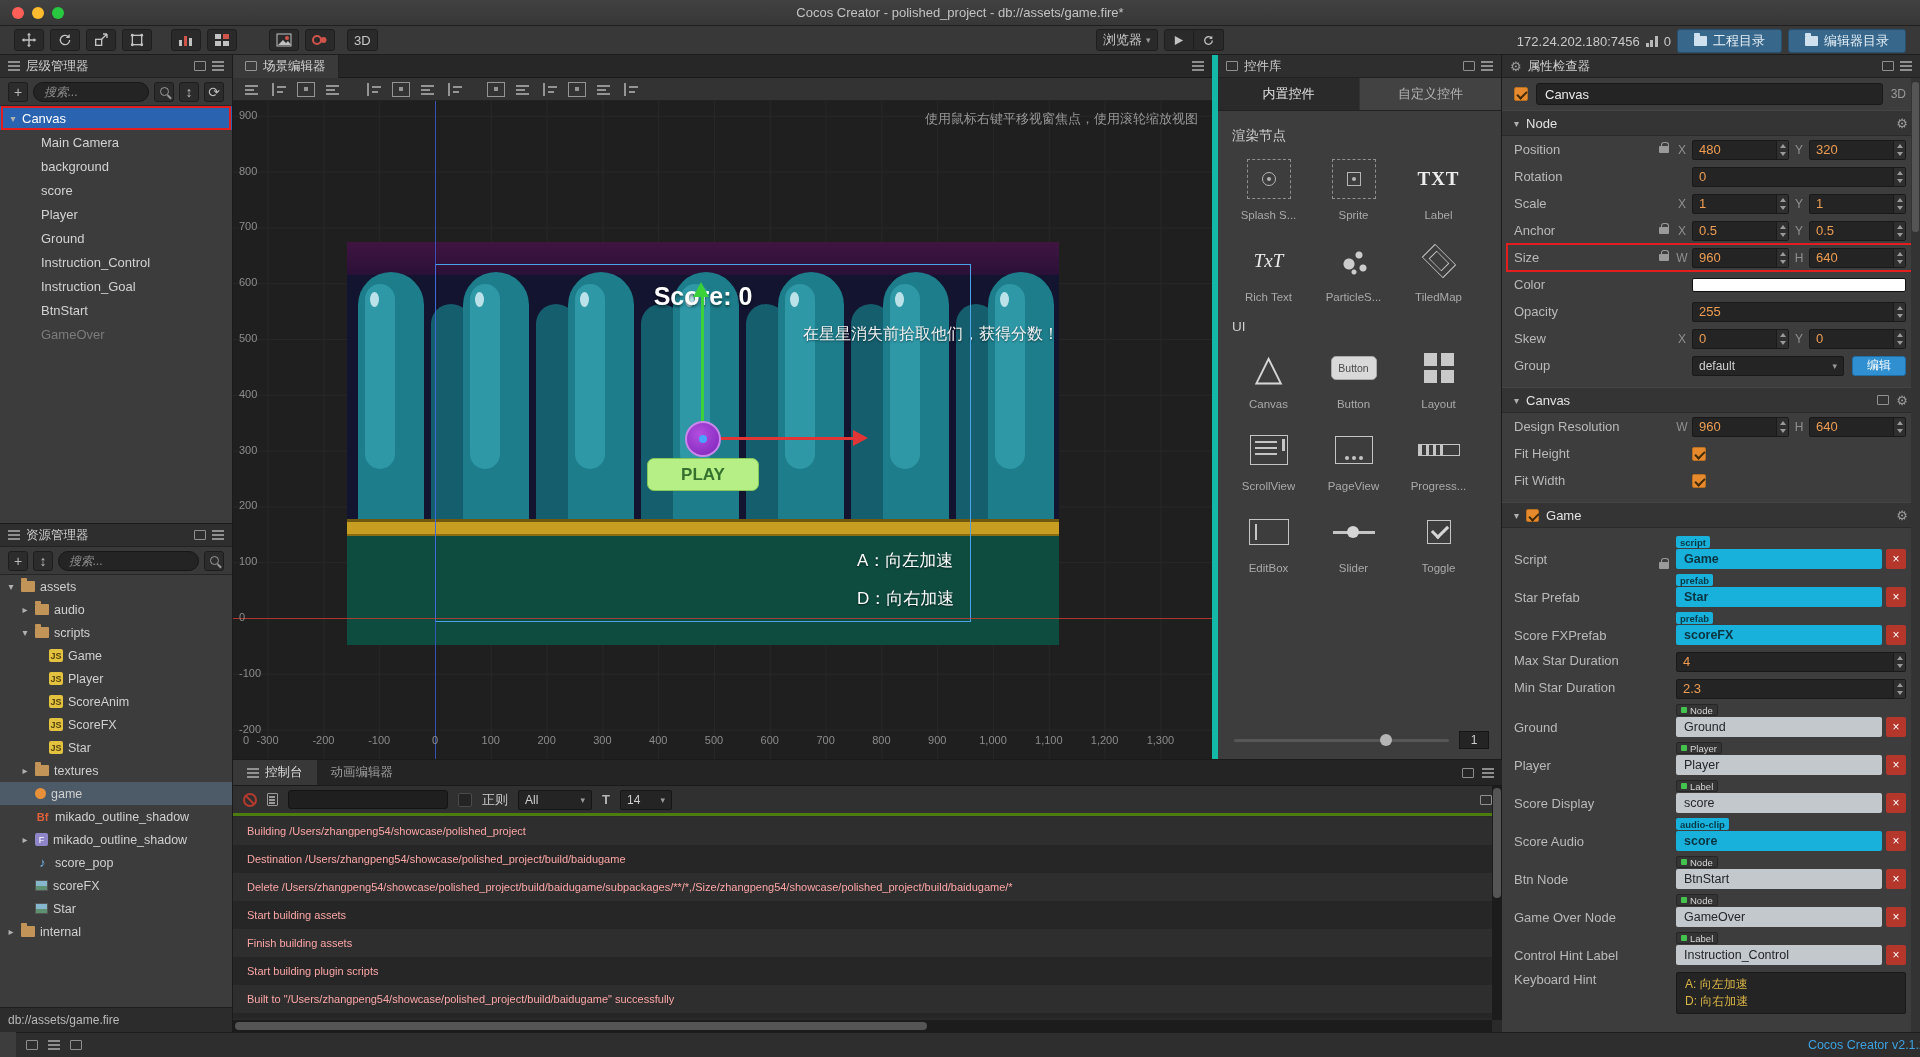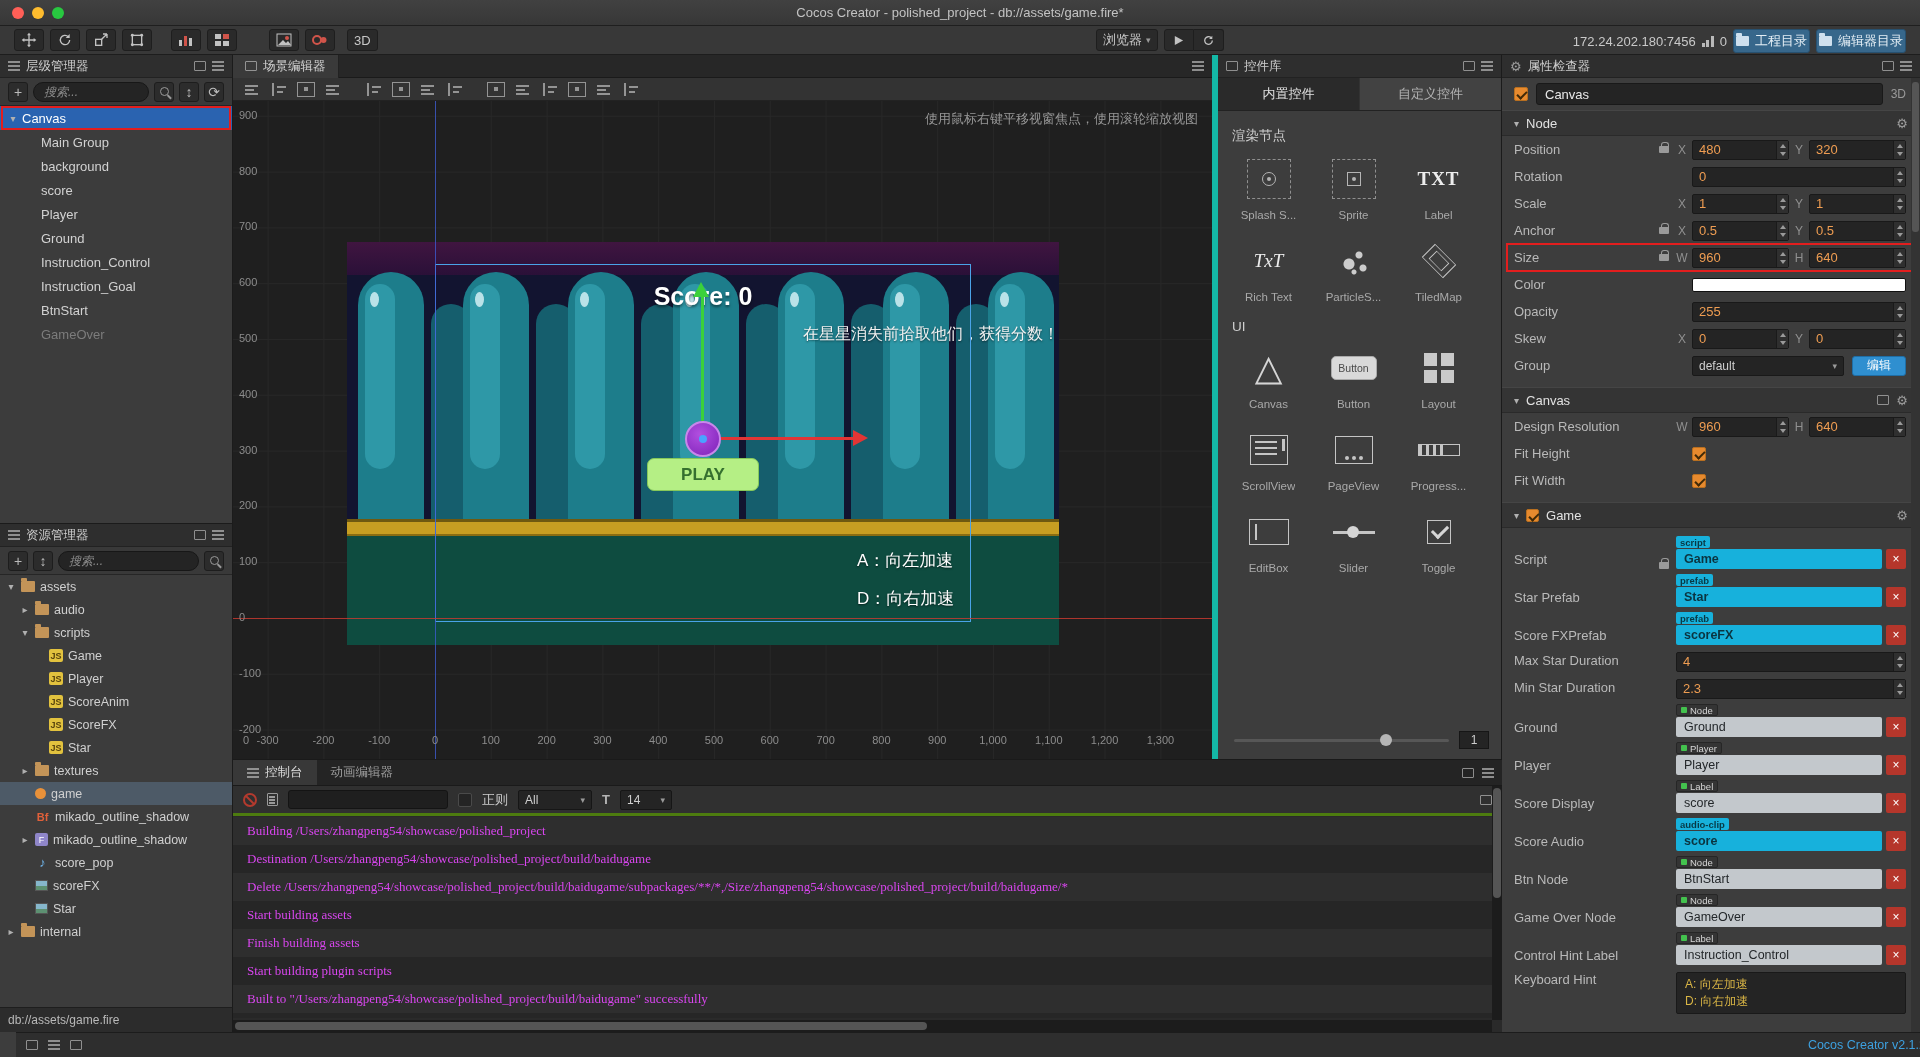--- a/index.html
+++ b/index.html
@@ -19,21 +19,21 @@
   .tbtn{height:22px;min-width:30px;background:#2a2a2a;border:1px solid #1e1e1e;border-radius:3px;display:flex;align-items:center;justify-content:center;padding:0 6px;color:#c8c8c8;gap:4px}
   .tgroup{position:absolute;top:3px;display:flex;gap:6px;align-items:center}
   .tbtn svg{display:block}
   .ddcaret{font-size:9px;color:#9a9a9a}
   .pgroup{display:flex}
   .pgroup .tbtn:first-child{border-radius:3px 0 0 3px}
   .pgroup .tbtn:last-child{border-radius:0 3px 3px 0;border-left:none}
   .addr{font-size:13px;color:#c9c9c9;display:flex;align-items:center;gap:6px}
   .sig{display:flex;align-items:flex-end;gap:1.5px;height:11px}
   .sig i{width:3px;background:#b9b9b9;display:block}
-  .dirbtn{height:24px;background:#37678b;border:1px solid #27506f;border-radius:3px;color:#e4eef5;display:flex;align-items:center;gap:6px;padding:0 2px;font-size:13px}
+  .dirbtn{height:24px;background:#37678b;border:1px solid #27506f;border-radius:3px;color:#e4eef5;display:flex;align-items:center;gap:6px;padding:0 16px;font-size:13px}
   .folderic{width:13px;height:10px;background:#cfe0ee;border-radius:1px;position:relative;display:block}
   .folderic::before{content:"";position:absolute;top:-3px;left:0;width:6px;height:3px;background:#cfe0ee;border-radius:1px 1px 0 0}
 
   
   .phead{height:23px;background:#2e2e2e;border-bottom:1px solid #222;display:flex;align-items:center;padding:0 8px;gap:6px;font-size:12.5px;color:#cfcfcf}
   .hic{width:12px;height:10px;opacity:.7;display:block;background:linear-gradient(#b9b9b9,#b9b9b9) 0 0/12px 2px no-repeat,linear-gradient(#b9b9b9,#b9b9b9) 0 4px/12px 2px no-repeat,linear-gradient(#b9b9b9,#b9b9b9) 0 8px/12px 2px no-repeat}
   .hic.sq{background:none;border:1px solid #b9b9b9;border-radius:1px}
   .sbtn{width:20px;height:20px;background:#2c2c2c;border:1px solid #1d1d1d;border-radius:3px;color:#bbb;display:flex;align-items:center;justify-content:center;font-size:14px;flex:none}
   .search{flex:1;height:20px;background:#242424;border:1px solid #171717;border-radius:10px;color:#ccc;font-style:italic;font-size:12px;padding:0 10px;outline:none;min-width:0}
   .search::placeholder{color:#8b8b8b}
@@ -153,21 +153,21 @@
   .noicon::after{content:"";position:absolute;left:-1px;top:4px;width:12px;height:2px;background:#b33a2e;transform:rotate(45deg)}
   .docic{width:11px;height:13px;border:1.5px solid #9a9a9a;border-radius:1px;position:relative;flex:none}
   .docic::after{content:"";position:absolute;left:1px;top:2px;width:6px;height:1.5px;background:#9a9a9a;box-shadow:0 3px 0 #9a9a9a,0 6px 0 #9a9a9a}
   .cinput{width:160px;height:19px;background:#1f1f1f;border:1px solid #141414;border-radius:3px;color:#ccc;font-size:12px;padding:0 6px;outline:none}
   .cb{width:14px;height:14px;background:#242424;border:1px solid #4a4a4a;border-radius:2px;position:relative;flex:none}
   .cb.on{background:#e78a2e;border-color:#b86f20}
   .cb.on::after{content:"";position:absolute;left:2px;top:3px;width:8px;height:4px;border-left:2px solid #402a08;border-bottom:2px solid #402a08;transform:rotate(-45deg)}
   .sel{width:74px;height:20px;background:#242424;border:1px solid #161616;border-radius:2px;display:flex;align-items:center;justify-content:space-between;padding:0 6px;font-size:12px;color:#cfcfcf}
   .sel.small{width:52px}
   .ttool{font-size:13px;font-weight:bold;color:#b5b5b5}
-  .clogs{position:absolute;left:0;top:57px;right:10px;bottom:14px;background:#262626;font-family:Liberation Serif, serif;font-size:13px;color:#d946ef;overflow:hidden}
+  .clogs{position:absolute;left:0;top:57px;right:10px;bottom:14px;background:#262626;font-family:Liberation Sans, sans-serif;font-size:11px;color:#fca5a5;overflow:hidden}
   .clog{height:28px;line-height:28px;padding-left:14px;white-space:nowrap}
   .clog:nth-child(odd){background:#2e2e2e}
   .hscroll{position:absolute;left:0;right:10px;bottom:0;height:12px;background:#1c1c1c}
   .hthumb{position:absolute;left:2px;top:2px;height:8px;width:55%;background:#555;border-radius:4px}
   .vscroll{position:absolute;right:0;top:26px;bottom:12px;width:10px;background:#1c1c1c}
   .vthumb{position:absolute;left:1px;top:2px;width:8px;height:110px;background:#555;border-radius:4px}
 
   
   #inspector{position:absolute;left:1502px;top:55px;width:418px;height:977px;background:#3d3d3d}
   .ibody{position:absolute;left:0;top:23px;right:0;bottom:0;overflow:hidden}
@@ -350,21 +350,21 @@
       <div class="sbtn">⟳</div>
     </div>
     <div id="hier-items">
         <div class="hrow root selected">
           <span class="tcaret">▾</span>
           <span class="lbl">Canvas</span>
           <div class="ann"></div>
         </div>
         <div class="hrow child">
           <span class="tcaret"></span>
-          <span class="lbl">Main Group</span>
+          <span class="lbl">Main Camera</span>
         </div>
         <div class="hrow child">
           <span class="tcaret"></span>
           <span class="lbl">background</span>
         </div>
         <div class="hrow child">
           <span class="tcaret"></span>
           <span class="lbl">score</span>
         </div>
         <div class="hrow child">

